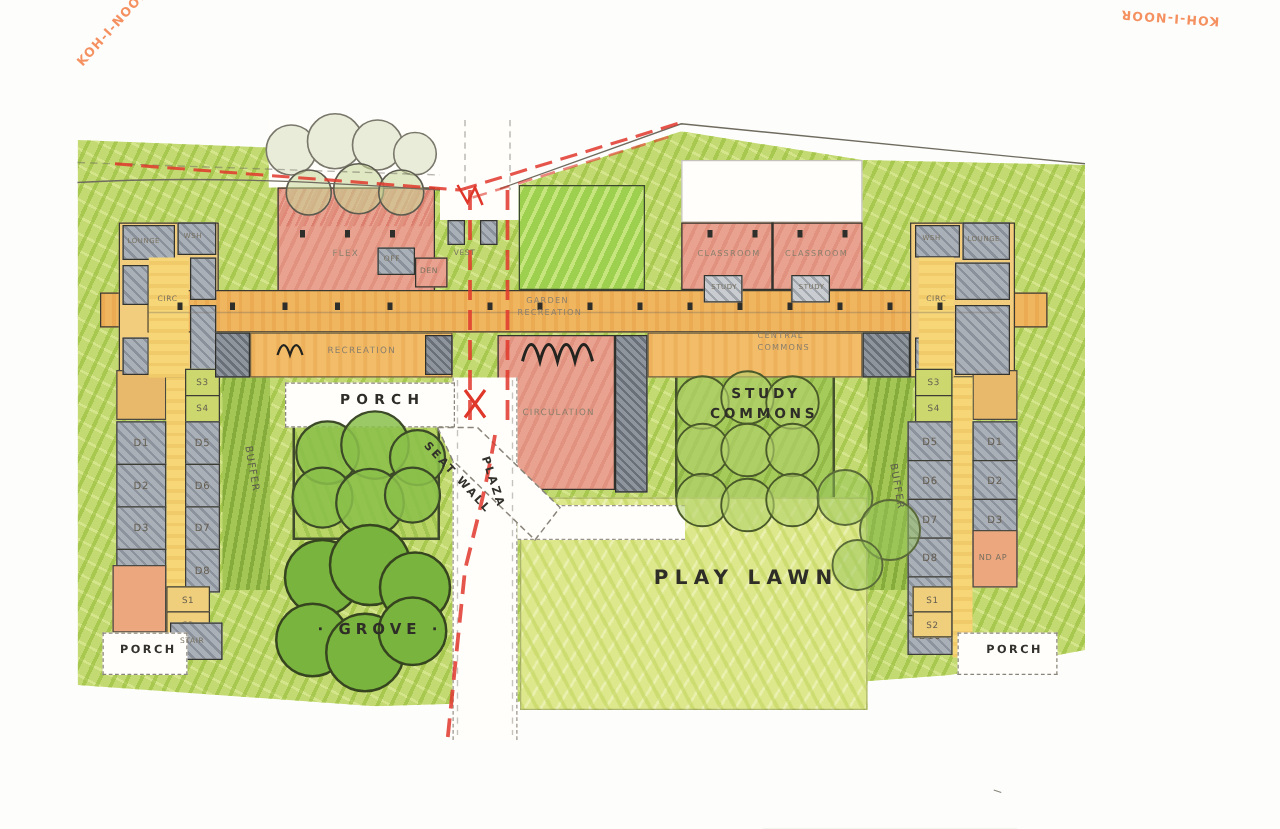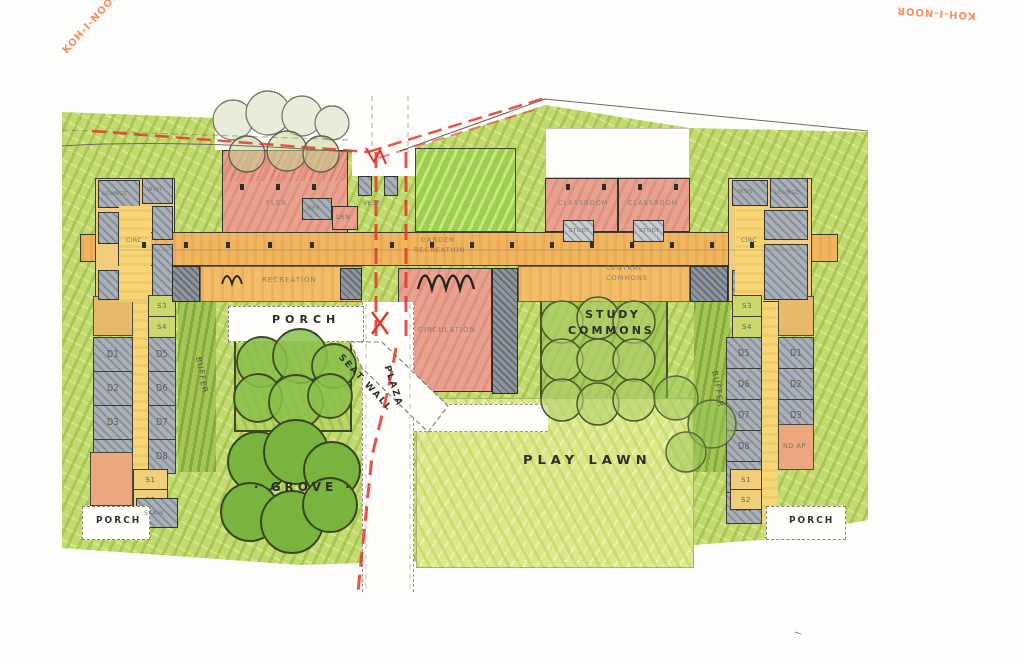--- a/index.html
+++ b/index.html
@@ -277,22 +277,22 @@
       <path d="M366,148 l8,14 l6,-12 l6,14" stroke-width="2"></path>
       <path d="M372,312 l16,22 M388,312 l-16,22" stroke-width="2.5"></path>
     </g>
 
     <path d="M795,632 l6,2" stroke="#8a857a" stroke-width="1"></path>
   </svg>
 
   <span class="lbl hand" style="left:272px;top:313px;font-size:11px;">PORCH</span>
   <span class="lbl hand2" style="left:344px;top:352px;transform:rotate(47deg);transform-origin:left top;">SEAT WALL</span>
   <span class="lbl hand2" style="left:392px;top:364px;transform:rotate(72deg);transform-origin:left top;">PLAZA</span>
-  <span class="lbl hand" style="left:254px;top:480px;letter-spacing:4px;">· GROVE ·</span>
-  <span class="lbl hand" style="left:523px;top:452px;font-size:13px;">PLAY LAWN</span>
+  <span class="lbl hand" style="left:254px;top:496px;letter-spacing:4px;">· GROVE ·</span>
+  <span class="lbl hand" style="left:523px;top:452px;font-size:16px;">PLAY LAWN</span>
   <span class="lbl hand" style="left:585px;top:308px;font-size:11px;letter-spacing:3px;">STUDY</span>
   <span class="lbl hand" style="left:568px;top:324px;font-size:11px;letter-spacing:3px;">COMMONS</span>
   <span class="lbl pencil" style="left:203px;top:356px;transform:rotate(80deg);transform-origin:left top;font-size:8px;color:#5d5a4e;">BUFFER</span>
   <span class="lbl pencil" style="left:719px;top:370px;transform:rotate(80deg);transform-origin:left top;font-size:8px;color:#5d5a4e;">BUFFER</span>
   <span class="lbl hand2" style="left:96px;top:515px;">PORCH</span>
   <span class="lbl hand2" style="left:789px;top:515px;">PORCH</span>
 
   <span class="lbl pencil" style="left:266px;top:199px;">FLEX</span>
   <span class="lbl pencil2" style="left:307px;top:204px;">OFF</span>
   <span class="lbl pencil2" style="left:336px;top:213px;">DEN</span>

